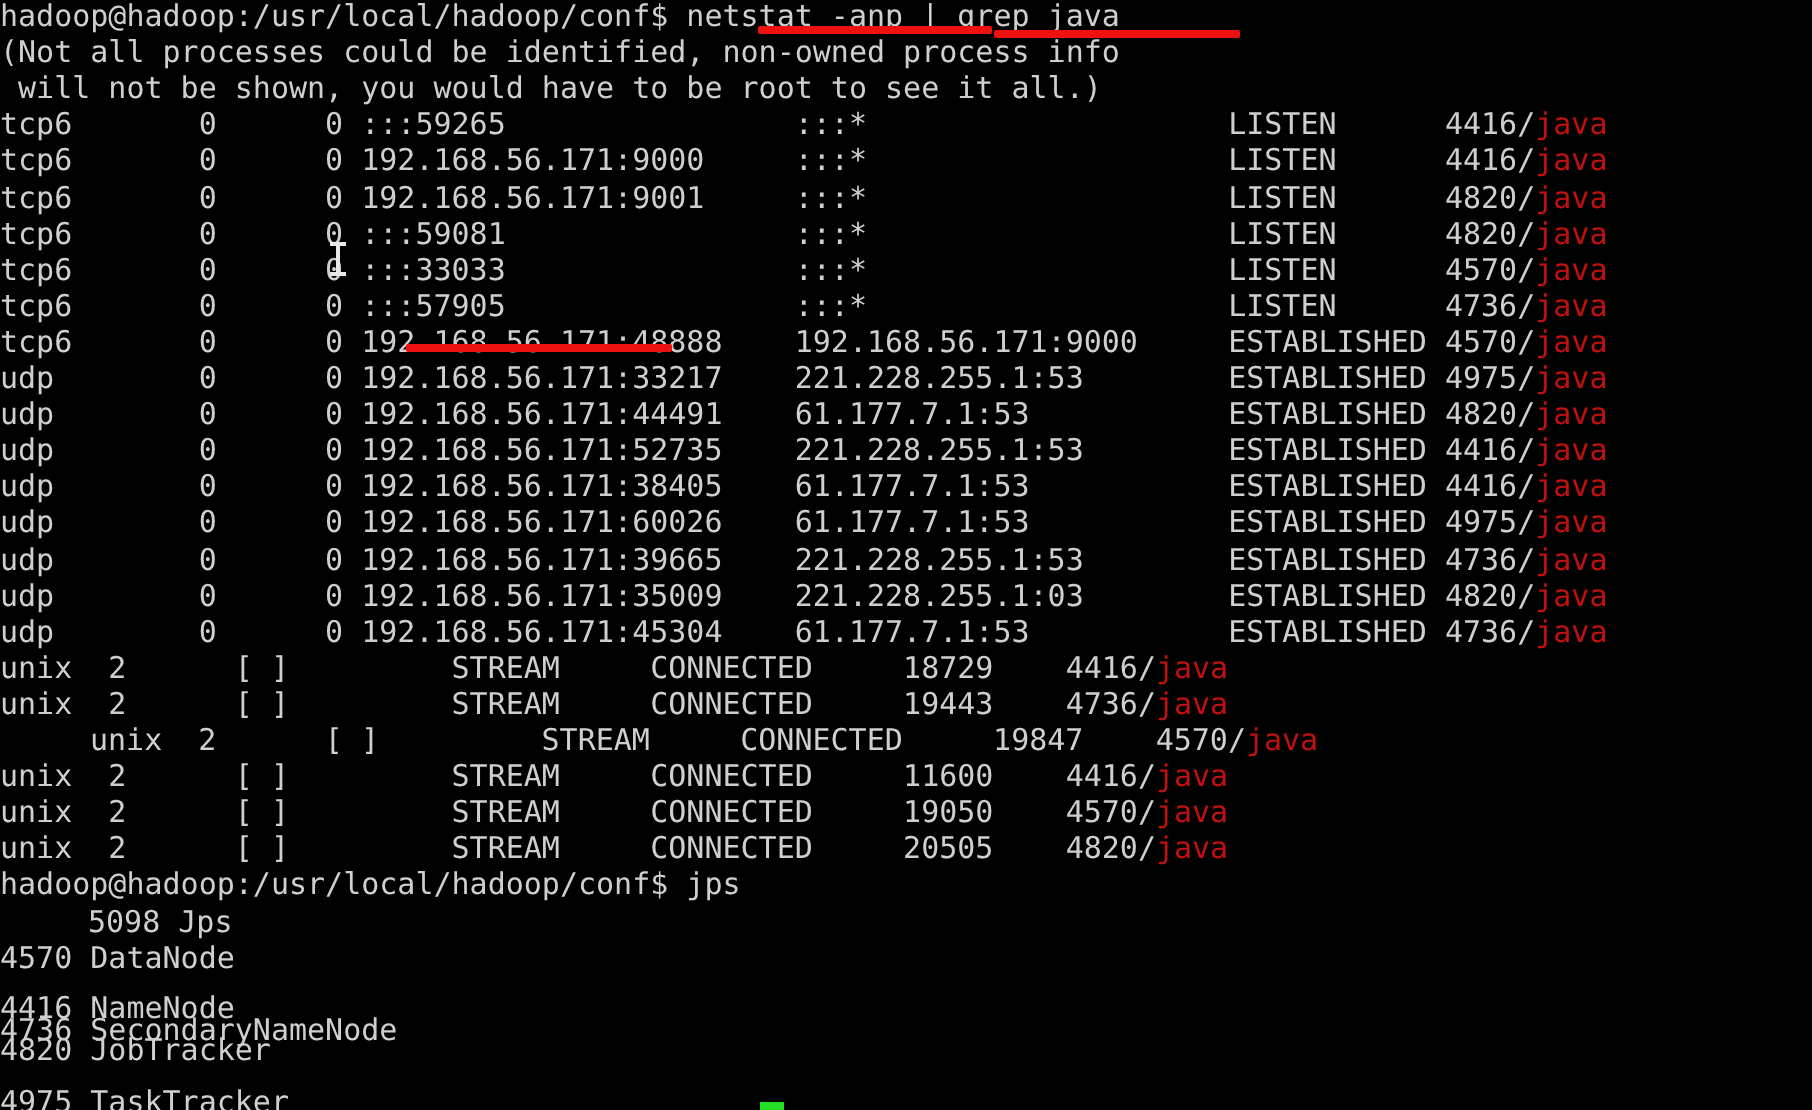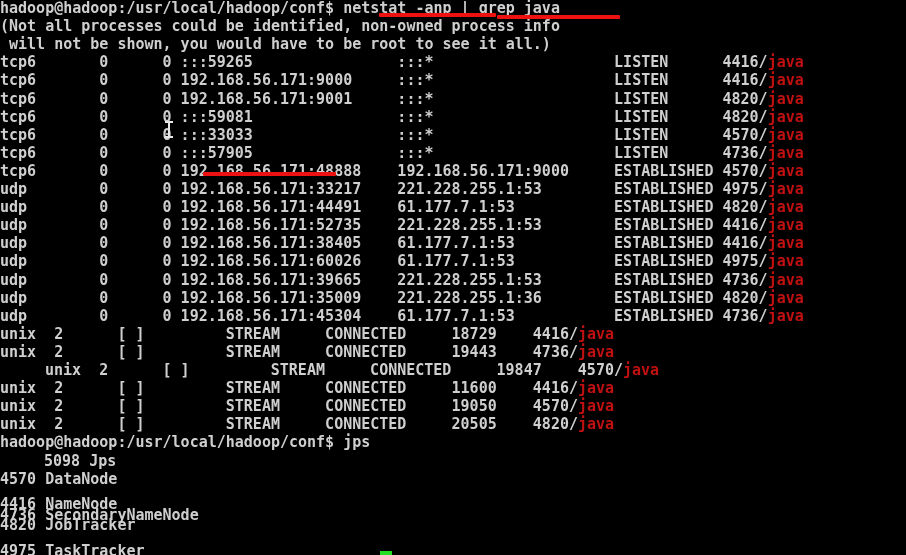--- a/index.html
+++ b/index.html
@@ -18,21 +18,20 @@
     width: 906px;
     height: 486px;
     background: #000000;
     color: #b2b2b2;
     font-family: "DejaVu Sans Mono", "Liberation Mono", monospace;
     font-size: 15px;
     line-height: 18.1px;
     letter-spacing: 0px;
     padding: 0;
     box-sizing: border-box;
-    font-weight: bold;
   }
   .line {
     position: absolute;
     left: 0;
     white-space: pre;
     font-family: "DejaVu Sans Mono", "Liberation Mono", monospace;
     font-size: 15px;
     height: 18.1px;
     line-height: 18.1px;
     color: #c8c8c8;
@@ -81,21 +80,21 @@
       <div class="line" style="top: 107.6px;"><span class="seg c-white">tcp6       0      0 :::59081                :::*                    LISTEN      4820/</span><span class="seg c-red">java</span></div>
       <div class="line" style="top: 125.7px;"><span class="seg c-white">tcp6       0      0 :::33033                :::*                    LISTEN      4570/</span><span class="seg c-red">java</span></div>
       <div class="line" style="top: 143.8px;"><span class="seg c-white">tcp6       0      0 :::57905                :::*                    LISTEN      4736/</span><span class="seg c-red">java</span></div>
       <div class="line" style="top: 161.9px;"><span class="seg c-white">tcp6       0      0 192.168.56.171:48888    192.168.56.171:9000     ESTABLISHED 4570/</span><span class="seg c-red">java</span></div>
       <div class="line" style="top: 180px;"><span class="seg c-white">udp        0      0 192.168.56.171:33217    221.228.255.1:53        ESTABLISHED 4975/</span><span class="seg c-red">java</span></div>
       <div class="line" style="top: 198.1px;"><span class="seg c-white">udp        0      0 192.168.56.171:44491    61.177.7.1:53           ESTABLISHED 4820/</span><span class="seg c-red">java</span></div>
       <div class="line" style="top: 216.2px;"><span class="seg c-white">udp        0      0 192.168.56.171:52735    221.228.255.1:53        ESTABLISHED 4416/</span><span class="seg c-red">java</span></div>
       <div class="line" style="top: 234.3px;"><span class="seg c-white">udp        0      0 192.168.56.171:38405    61.177.7.1:53           ESTABLISHED 4416/</span><span class="seg c-red">java</span></div>
       <div class="line" style="top: 252.4px;"><span class="seg c-white">udp        0      0 192.168.56.171:60026    61.177.7.1:53           ESTABLISHED 4975/</span><span class="seg c-red">java</span></div>
       <div class="line" style="top: 270.5px;"><span class="seg c-white">udp        0      0 192.168.56.171:39665    221.228.255.1:53        ESTABLISHED 4736/</span><span class="seg c-red">java</span></div>
-      <div class="line" style="top: 288.6px;"><span class="seg c-white">udp        0      0 192.168.56.171:35009    221.228.255.1:36        ESTABLISHED 4820/</span><span class="seg c-red">java</span></div>
+      <div class="line" style="top: 288.6px;"><span class="seg c-white">udp        0      0 192.168.56.171:35009    221.228.255.1:03        ESTABLISHED 4820/</span><span class="seg c-red">java</span></div>
       <div class="line" style="top: 306.7px;"><span class="seg c-white">udp        0      0 192.168.56.171:45304    61.177.7.1:53           ESTABLISHED 4736/</span><span class="seg c-red">java</span></div>
       <div class="line" style="top: 324.8px;"><span class="seg c-white">unix  2      [ ]         STREAM     CONNECTED     18729    4416/</span><span class="seg c-red">java</span></div>
       <div class="line" style="top: 342.9px;"><span class="seg c-white">unix  2      [ ]         STREAM     CONNECTED     19443    4736/</span><span class="seg c-red">java</span></div>
       <div class="line" style="top: 361px; margin-left: 45px;"><span class="seg c-white">unix  2      [ ]         STREAM     CONNECTED     19847    4570/</span><span class="seg c-red">java</span></div>
       <div class="line" style="top: 379.1px;"><span class="seg c-white">unix  2      [ ]         STREAM     CONNECTED     11600    4416/</span><span class="seg c-red">java</span></div>
       <div class="line" style="top: 397.2px;"><span class="seg c-white">unix  2      [ ]         STREAM     CONNECTED     19050    4570/</span><span class="seg c-red">java</span></div>
       <div class="line" style="top: 415.3px;"><span class="seg c-white">unix  2      [ ]         STREAM     CONNECTED     20505    4820/</span><span class="seg c-red">java</span></div>
       <div class="line" style="top: 433.4px;"><span class="seg c-white">hadoop@hadoop:/usr/local/hadoop/conf$ jps</span></div>
       <div class="line" style="top: 451.5px; padding-left: 44px;"><span class="seg c-white">5098 Jps</span></div>
       <div class="line" style="top: 469.6px;"><span class="seg c-white">4570 DataNode</span></div>

